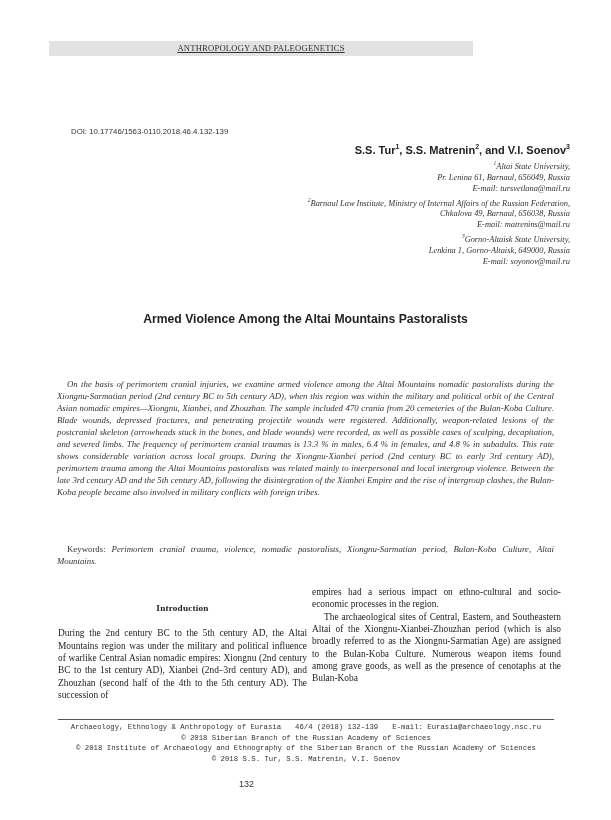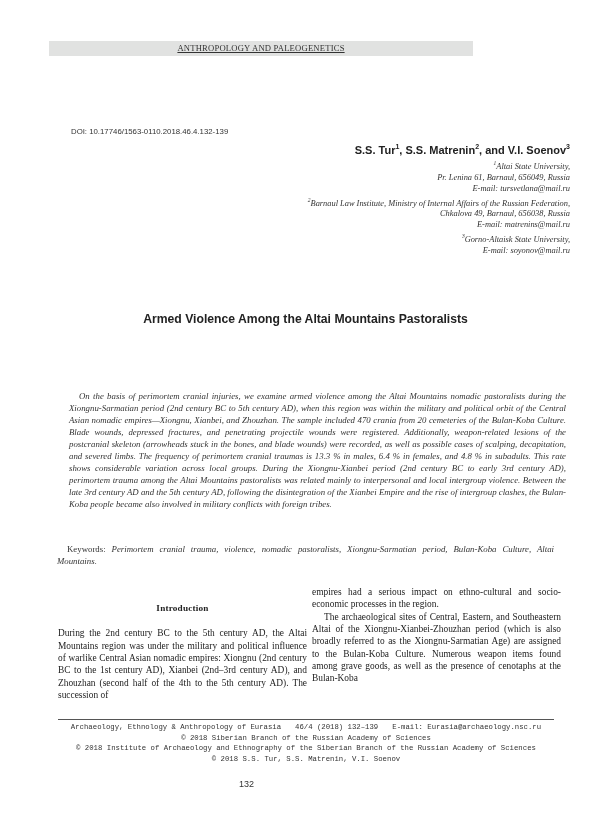--- a/index.html
+++ b/index.html
@@ -19,21 +19,21 @@
   .authors sup { font-size: 7px; }
 
   .affil { position: absolute; right: 41px; top: 158px; width: 400px; text-align: right;
     font-family: "Liberation Serif", serif; font-style: italic; font-size: 8.4px; line-height: 10.9px; color: #333; }
   .affil sup { font-size: 5.5px; }
 
   .title { position: absolute; left: 60px; top: 312px; width: 491px; text-align: center;
     font-family: "Liberation Sans", sans-serif; font-weight: bold; font-size: 12.2px; line-height: 15px; color: #222; }
 
   .abstract { position: absolute; left: 57px; top: 379px; width: 497px; text-align: justify;
-    font-family: "Liberation Serif", serif; font-style: italic; font-size: 8.8px; line-height: 11.95px; color: #333; text-indent: 10px; margin: 12px; }
+    font-family: "Liberation Serif", serif; font-style: italic; font-size: 8.8px; line-height: 11.95px; color: #333; text-indent: 10px; margin: 0; }
 
   .keywords { position: absolute; left: 57px; top: 544px; width: 497px; text-align: justify;
     font-family: "Liberation Serif", serif; font-size: 8.8px; line-height: 11.95px; color: #333; text-indent: 10px; margin: 0; }
   .keywords .kw-text { font-style: italic; }
 
   .col { position: absolute; top: 586px; width: 249px; font-family: "Liberation Serif", serif; font-size: 9.4px; line-height: 12.35px; color: #222; text-align: justify; }
   .col-left { left: 58px; }
   .col-right { left: 312px; }
   .intro-heading { text-align: center; font-weight: bold; font-size: 9.2px; margin: 16px 0 13px 0; letter-spacing: 0.2px; }
   .col p { margin: 0; }
@@ -66,20 +66,21 @@
     <div>Pr. Lenina 61, Barnaul, 656049, Russia</div>
     <div>E-mail: tursvetlana@mail.ru</div>
   </div>
   <div>
     <div><sup>2</sup><span>Barnaul Law Institute, Ministry of Internal Affairs of the Russian Federation,</span></div>
     <div>Chkalova 49, Barnaul, 656038, Russia</div>
     <div>E-mail: matrenins@mail.ru</div>
   </div>
   <div>
     <div><sup>3</sup><span>Gorno-Altaisk State University,</span></div>
+    <div>Lenkina 1, Gorno-Altaisk, 649000, Russia</div>
     <div>E-mail: soyonov@mail.ru</div>
   </div>
 </div>
 
 <div class="title">
   <div>Armed Violence Among the Altai Mountains Pastoralists</div>
 </div>
 
 <p class="abstract">On the basis of perimortem cranial injuries, we examine armed violence among the Altai Mountains nomadic pastoralists during the Xiongnu-Sarmatian period (2nd century BC to 5th century AD), when this region was within the military and political orbit of the Central Asian nomadic empires—Xiongnu, Xianbei, and Zhouzhan. The sample included 470 crania from 20 cemeteries of the Bulan-Koba Culture. Blade wounds, depressed fractures, and penetrating projectile wounds were registered. Additionally, weapon-related lesions of the postcranial skeleton (arrowheads stuck in the bones, and blade wounds) were recorded, as well as possible cases of scalping, decapitation, and severed limbs. The frequency of perimortem cranial traumas is 13.3 % in males, 6.4 % in females, and 4.8 % in subadults. This rate shows considerable variation across local groups. During the Xiongnu-Xianbei period (2nd century BC to early 3rd century AD), perimortem trauma among the Altai Mountains pastoralists was related mainly to interpersonal and local intergroup violence. Between the late 3rd century AD and the 5th century AD, following the disintegration of the Xianbei Empire and the rise of intergroup clashes, the Bulan-Koba people became also involved in military conflicts with foreign tribes.</p>
 

